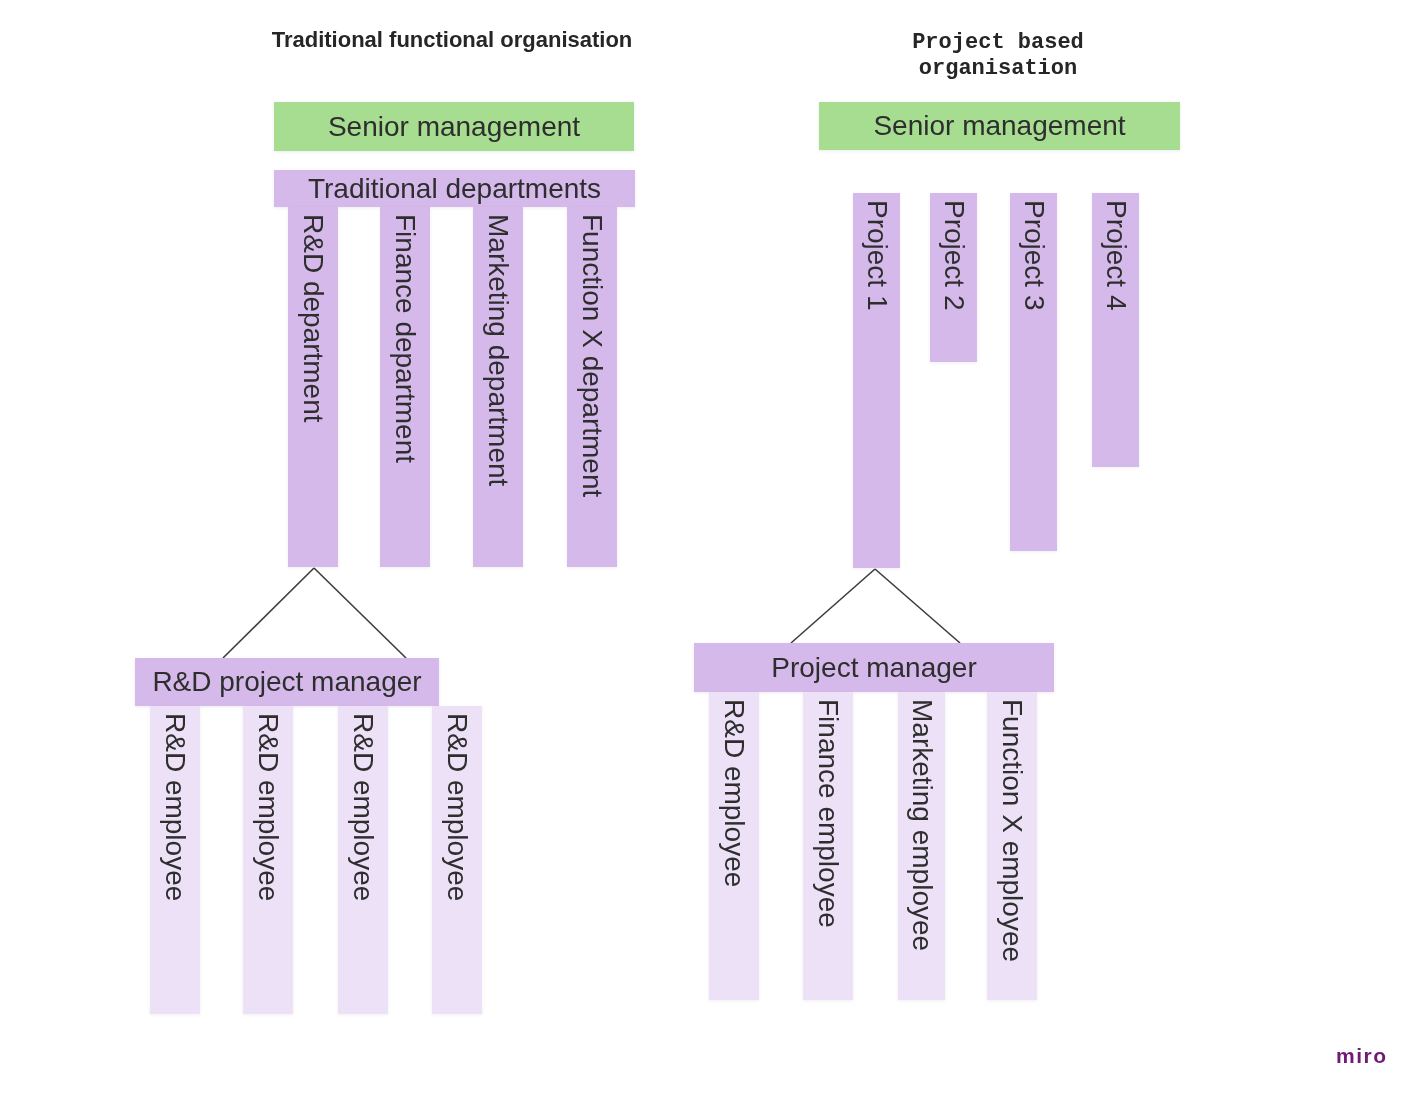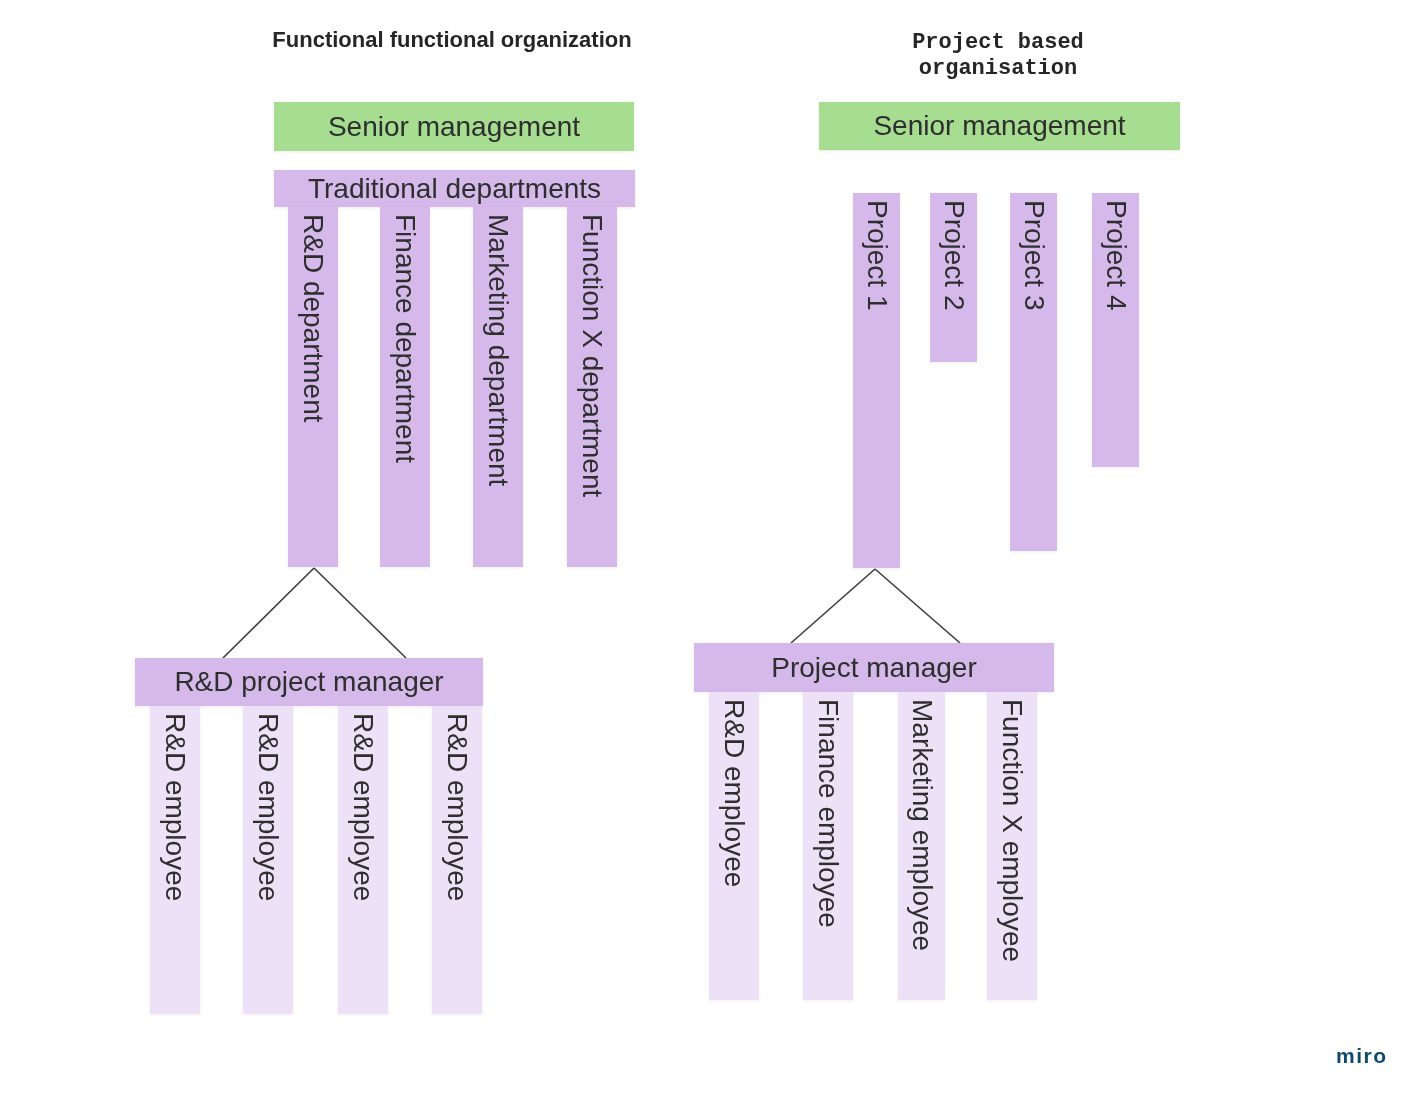--- a/index.html
+++ b/index.html
@@ -23,55 +23,55 @@
     position:absolute; display:flex; justify-content:center; align-items:flex-start;
     font-size:28px; color:#2e2e2e; box-shadow:0 1px 3px rgba(70,50,90,0.08);
   }
   .vbar > span {
     writing-mode:vertical-rl; text-orientation:mixed;
     padding-top:7px; line-height:1.1; white-space:nowrap;
   }
   .connector-svg { position:absolute; left:0; top:0; pointer-events:none; }
   .watermark {
     position:absolute; left:1336px; top:1044px; font-size:21px; font-weight:700;
-    color:#0c4a6e; letter-spacing:1.5px;text-align:center;
+    color:#701a75; letter-spacing:1.5px;text-align:center;
   }
 </style>
 </head>
 <body>
 
 <div class="board">
 
   <svg class="connector-svg" width="1421" height="1098" viewBox="0 0 1421 1098">
     <line x1="314" y1="568" x2="223" y2="658" stroke="#3d3d3d" stroke-width="1.6"></line>
     <line x1="314" y1="568" x2="406" y2="658" stroke="#3d3d3d" stroke-width="1.6"></line>
     <line x1="875" y1="569" x2="791" y2="643" stroke="#3d3d3d" stroke-width="1.6"></line>
     <line x1="875" y1="569" x2="960" y2="643" stroke="#3d3d3d" stroke-width="1.6"></line>
   </svg>
 
-  <h2 class="chart-title" style="left:240px; top:27px; width:424px;">Functional functional organization</h2>
+  <h2 class="chart-title" style="left:240px; top:27px; width:424px;">Traditional functional organisation</h2>
 
   <div class="shape green" style="left:274px; top:102px; width:360px; height:49px;">Senior management</div>
 
   <div class="shape purple" style="left:274px; top:170px; width:361px; height:37px;">Traditional departments</div>
 
   <div class="vbar purple" style="left:288px; top:207px; width:50px; height:360px;">
     <span>R&amp;D department</span>
   </div>
   <div class="vbar purple" style="left:380px; top:207px; width:50px; height:360px;">
     <span>Finance department</span>
   </div>
   <div class="vbar purple" style="left:473px; top:207px; width:50px; height:360px;">
     <span>Marketing department</span>
   </div>
   <div class="vbar purple" style="left:567px; top:207px; width:50px; height:360px;">
     <span>Function X department</span>
   </div>
 
-  <div class="shape purple" style="left:135px; top:658px; width:348px; height:48px;">R&amp;D project manager</div>
+  <div class="shape purple" style="left:135px; top:658px; width:304px; height:48px;">R&amp;D project manager</div>
 
   <div class="vbar purple-light" style="left:150px; top:706px; width:50px; height:308px;">
     <span>R&amp;D employee</span>
   </div>
   <div class="vbar purple-light" style="left:243px; top:706px; width:50px; height:308px;">
     <span>R&amp;D employee</span>
   </div>
   <div class="vbar purple-light" style="left:338px; top:706px; width:50px; height:308px;">
     <span>R&amp;D employee</span>
   </div>

